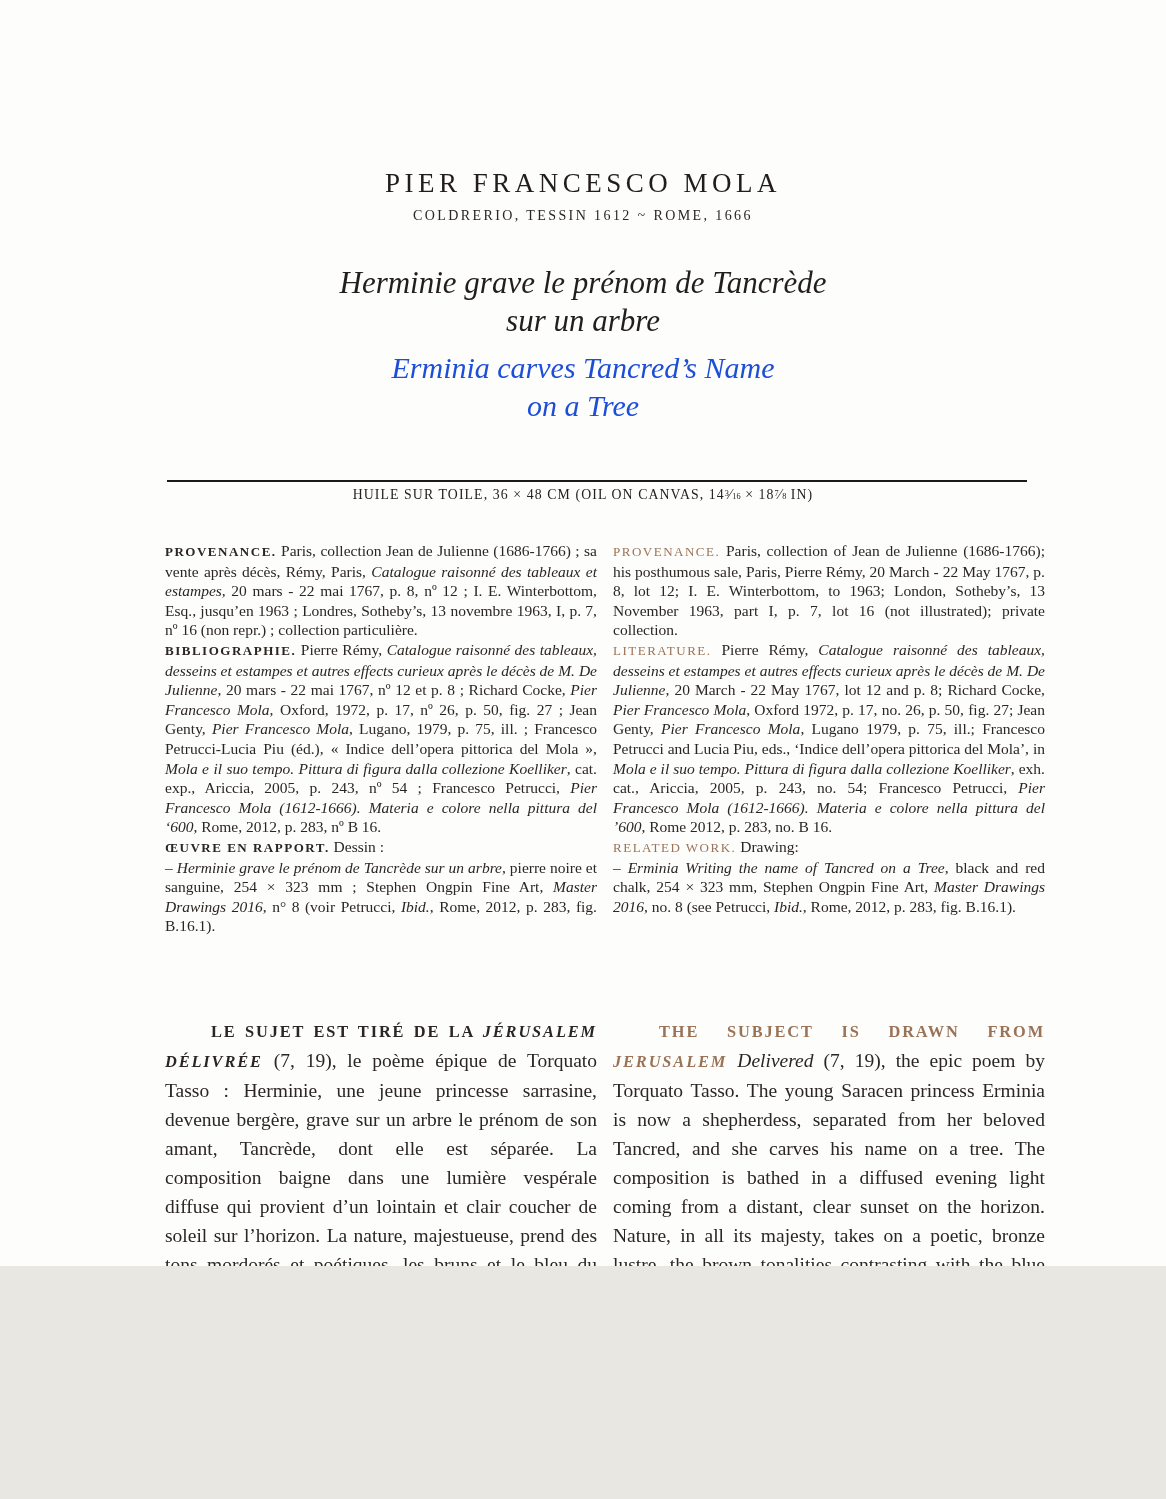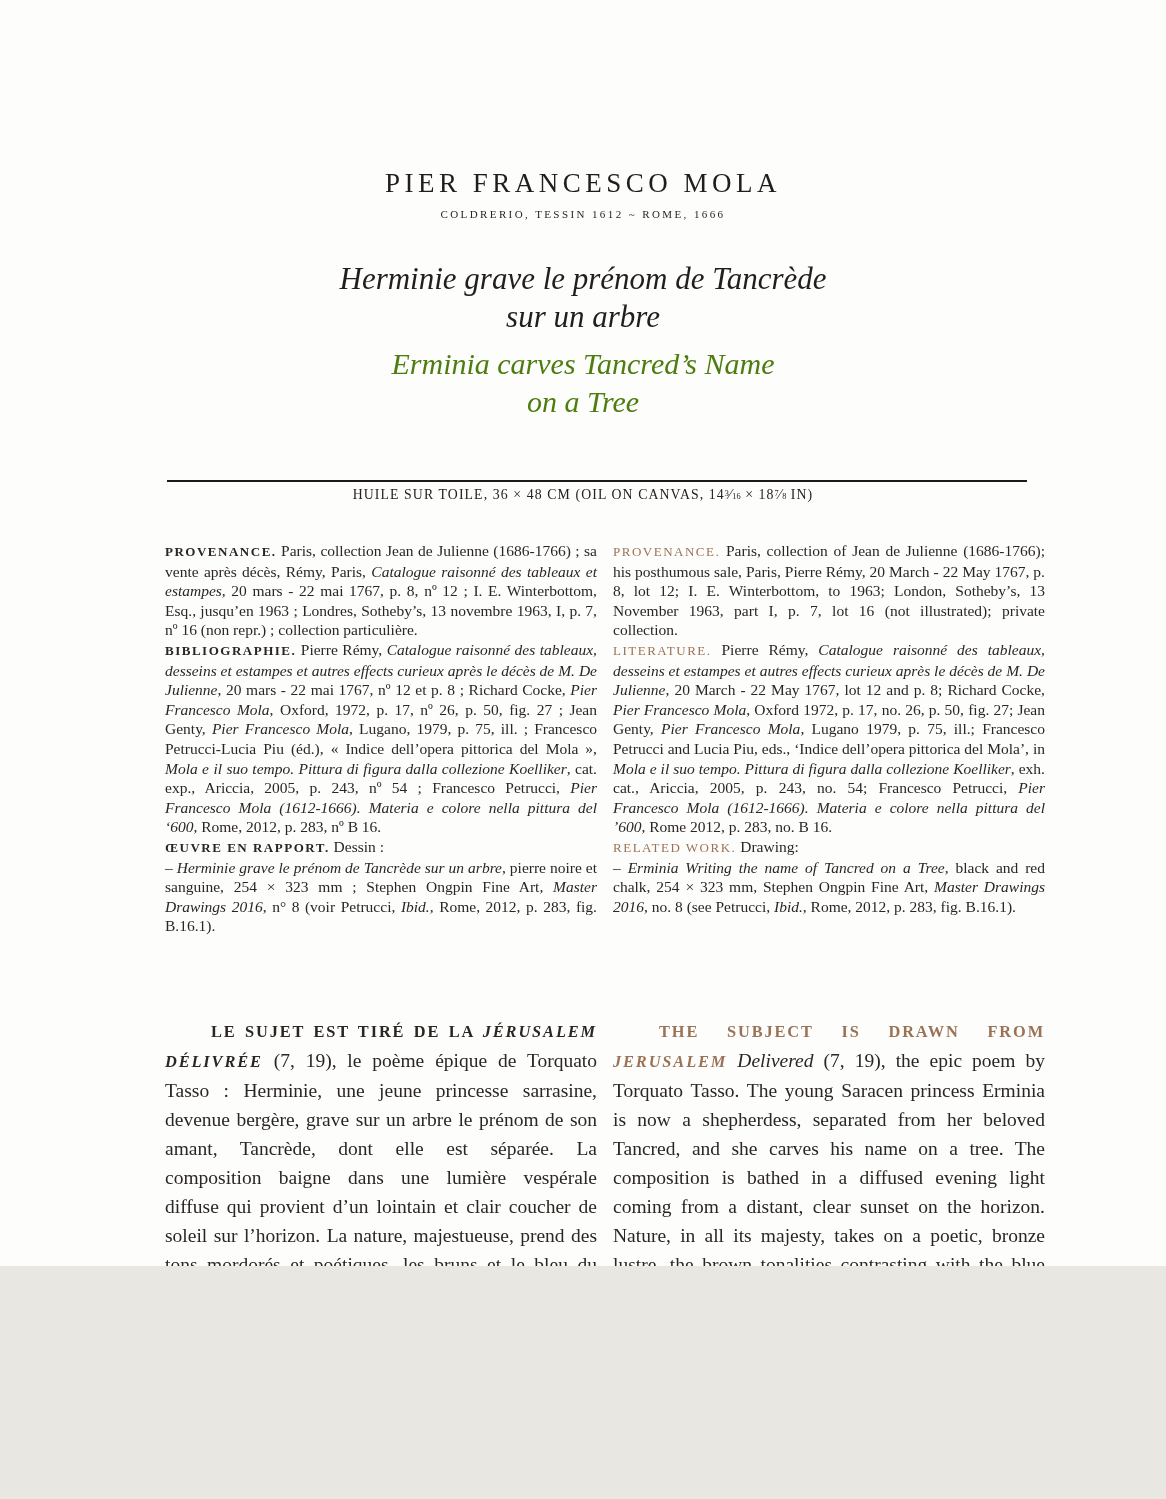--- a/index.html
+++ b/index.html
@@ -8,23 +8,23 @@
     width:1166px;height:1266px;
     margin:0 auto;
     background:#fdfdfc;
     font-family:"Liberation Serif","DejaVu Serif",serif;
     color:#272320;
     overflow:hidden;
   }
   
   .header{position:absolute;left:143px;top:168px;width:880px;text-align:center;}
   .artist{font-size:27px;letter-spacing:4.5px;color:#211d1a;}
-  .dates{margin-top:9px;font-size:11px;letter-spacing:2.4px;color:#2a2522;}
+  .dates{margin-top:9px;font-size:14px;letter-spacing:2.4px;color:#2a2522;}
   .title-fr{margin-top:40px;font-style:italic;font-size:31px;line-height:38px;color:#221e1b;}
-  .title-en{margin-top:9px;font-style:italic;font-size:30px;line-height:38px;color:#4d7c0f;}
+  .title-en{margin-top:9px;font-style:italic;font-size:30px;line-height:38px;color:#1d4ed8;}
   
   .rule{position:absolute;left:167px;top:480px;width:860px;border-top:2px solid #1d1a17;}
   .medium{position:absolute;left:143px;top:487px;width:880px;text-align:center;
           font-size:13.8px;letter-spacing:1.1px;color:#25211e;}
   
   .columns{position:absolute;left:165px;width:880px;display:flex;gap:16px;}
   .col{flex:1;min-width:0;}
   .catalogue{top:541px;}
   .catalogue p{margin:0;font-size:15.5px;line-height:19.6px;text-align:justify;color:#2b2622;}
   

